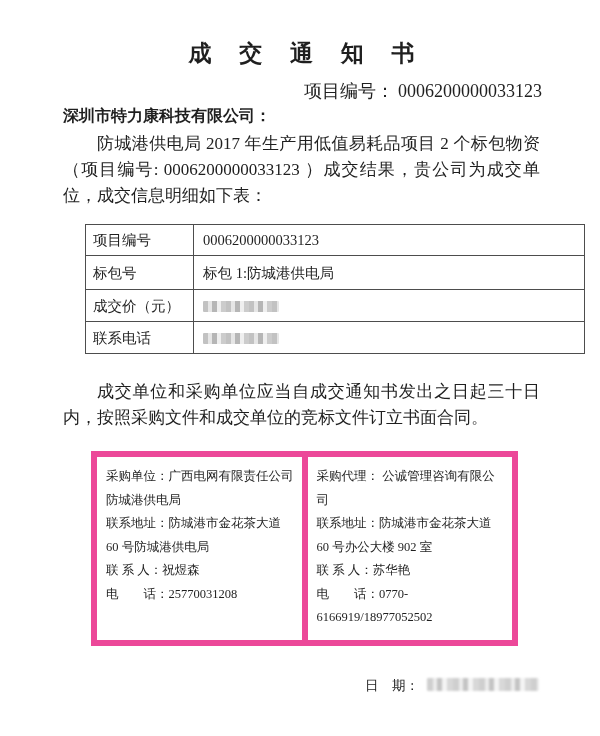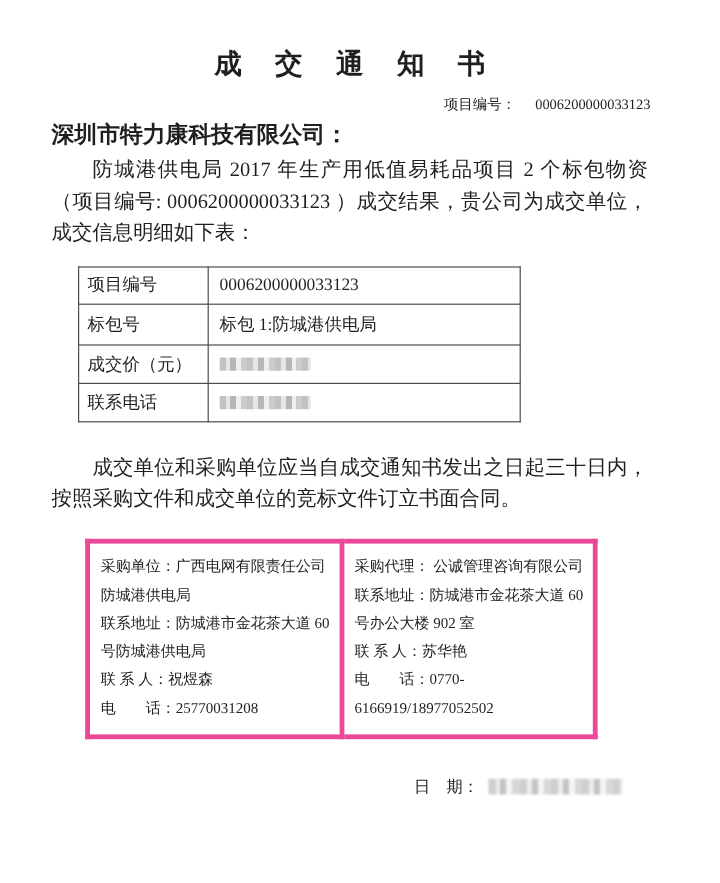--- a/index.html
+++ b/index.html
@@ -6,55 +6,55 @@
   body{
     width:600px;height:736px;
     font-family:"Liberation Serif","DejaVu Serif",serif;
     color:#1f1f1f;
     -webkit-font-smoothing:antialiased;
     overflow:hidden;
   }
   .page{
     width:600px;height:736px;
     box-sizing:border-box;
-    padding:38px 60px 0 43px;
+    padding:38px 60px 0 63px;
     position:relative;
   }
   .doc-title{
     text-align:center;
     font-size:23px;
     font-weight:700;
     letter-spacing:11px;
     margin:0 0 10px 0;
     padding-left:11px; 
   }
   .project-no-line{
     display:flex;
     justify-content:flex-end;
     align-items:baseline;
-    gap:16px;
-    font-size:12px;
+    gap:4px;
+    font-size:18px;
     margin:0 -2px 3px 0;
   }
   .addressee{
-    font-size:19px;
+    font-size:16px;
     font-weight:700;
     margin:2px 0 4px 0;
   }
   .para{
     font-size:17px;
     line-height:26px;
     text-align:justify;
     text-indent:2em;
     margin:0;
   }
   .award-table{
     border-collapse:collapse;
     margin:15px 0 0 22px;
-    width:369px;
+    width:500px;
     table-layout:fixed;
   }
   .award-table td{
     border:1px solid #4d4d4d;
     font-size:14.5px;
     padding:2px 6px 2px 7px;
     vertical-align:middle;
     line-height:22px;
   }
   .award-table td.lbl{width:94px;}
@@ -68,21 +68,21 @@
   .notice-para{
     margin-top:25px;
   }
   .parties-table{
     border-collapse:collapse;
     margin:20px 0 0 28px;
     width:427px;
     table-layout:fixed;
   }
   .parties-table td{
-    border:4px solid #ec4899;
+    border:6px solid #ec4899;
     vertical-align:top;
     font-size:12.5px;
     padding:8px 6px 10px 9px;
     line-height:23.5px;
   }
   .parties-table td .pline{margin:0;}
   .date-line{
     margin-top:31px;
     padding-left:302px;
     font-size:13.5px;

